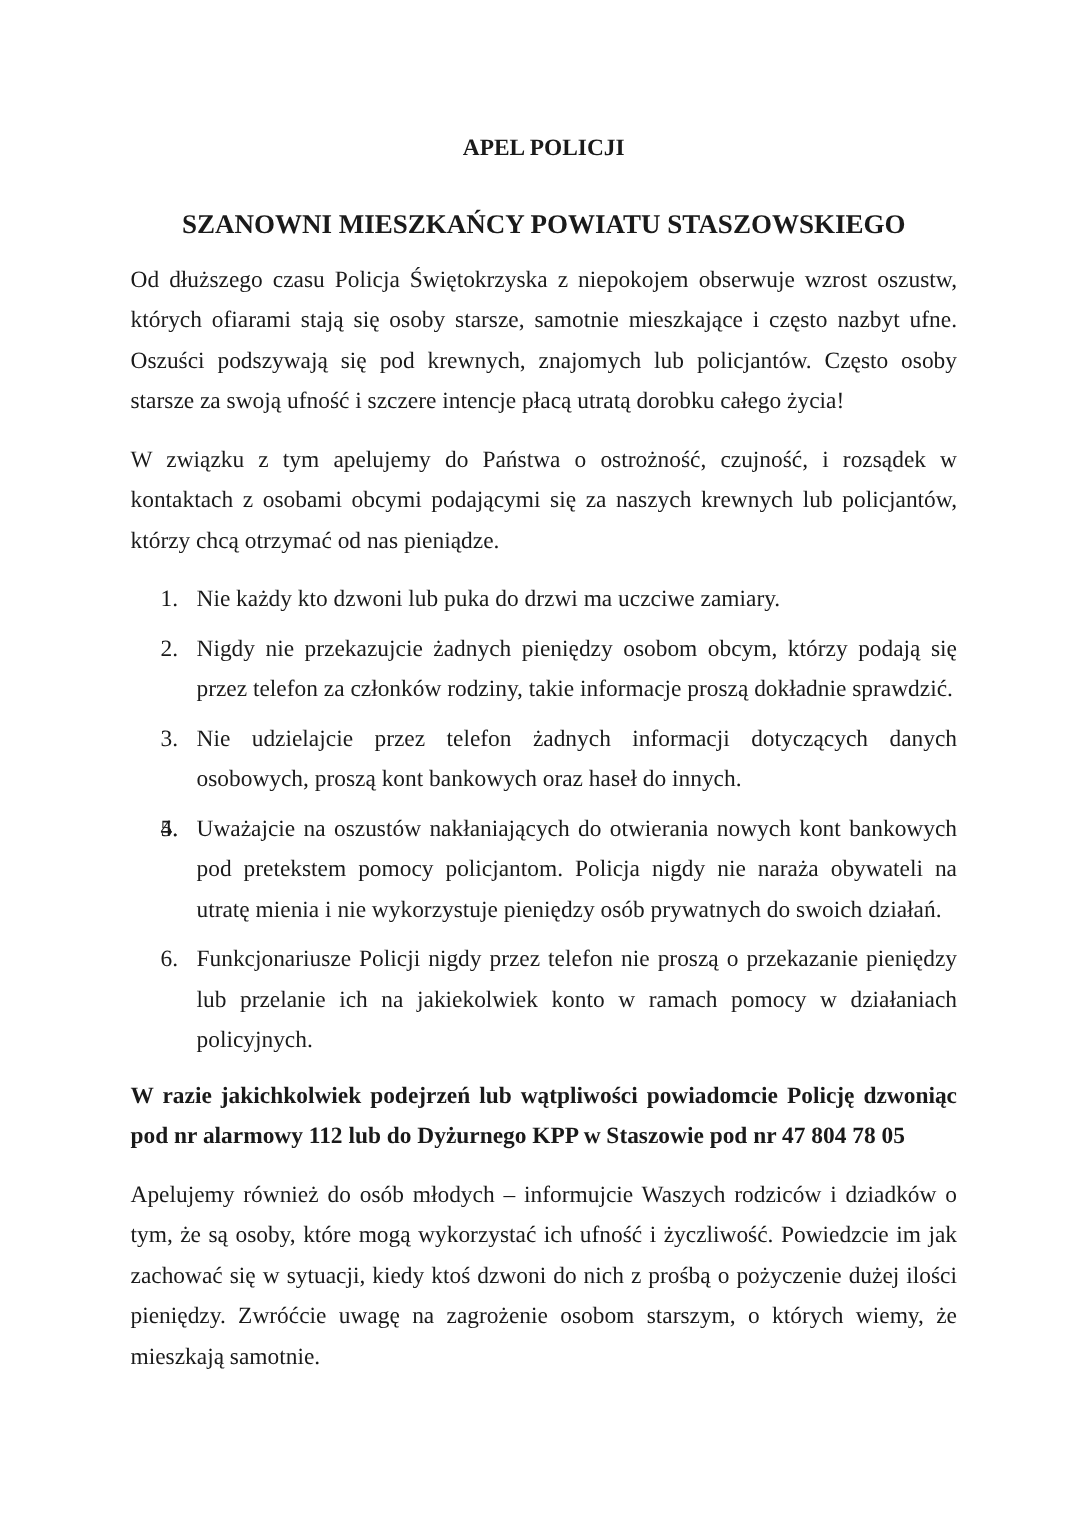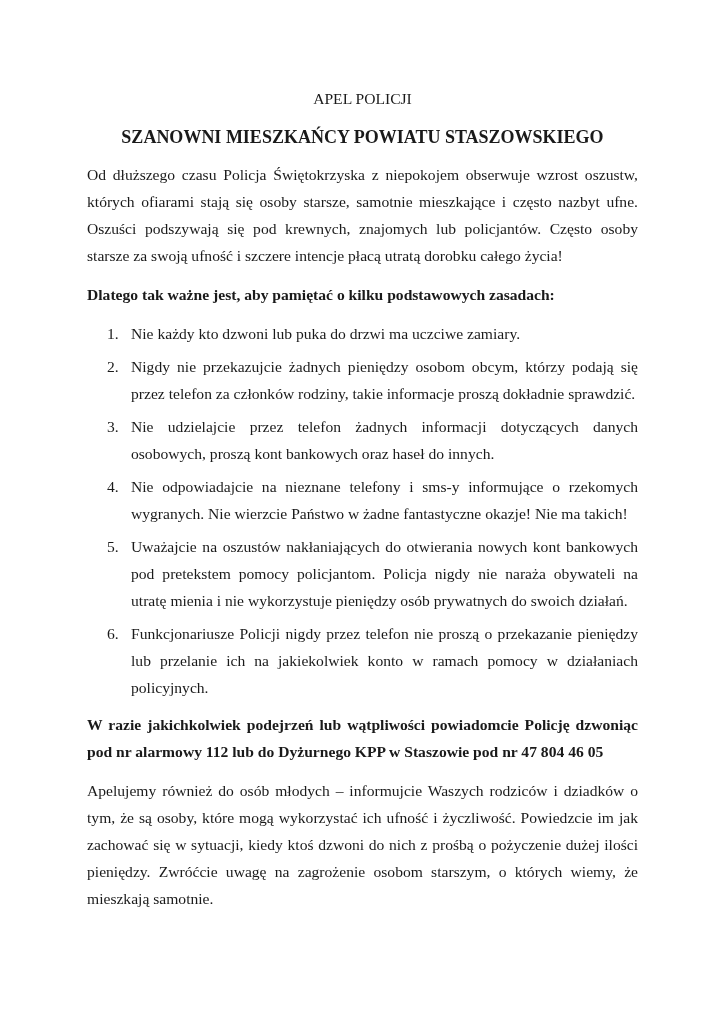--- a/index.html
+++ b/index.html
@@ -23,22 +23,22 @@
     .content {
       position: absolute;
       left: 87px;
       top: 85px;
       width: 551px;
       font-size: 15.6px;
       line-height: 27px;
     }
     .title {
       text-align: center;
-      font-weight: normal;
-      margin: 0 0 12px 0;
+      font-weight: bold;
+      margin: 0 0 24px 0;
       font-size: 15.6px;
     }
     .subtitle {
       text-align: center;
       font-weight: bold;
       margin: 0 0 10px 0;
       font-size: 18px;
     }
     p {
       margin: 0 0 12px 0;
@@ -71,47 +71,46 @@
   </style>
 </head>
 <body>
 
 <div class="page">
   <div class="content">
     <div class="title">APEL POLICJI</div>
     <div class="subtitle">SZANOWNI MIESZKAŃCY POWIATU STASZOWSKIEGO</div>
 
     <p>Od dłuższego czasu Policja Świętokrzyska z niepokojem obserwuje wzrost oszustw, których ofiarami stają się osoby starsze, samotnie mieszkające i często nazbyt ufne. Oszuści podszywają się pod krewnych, znajomych lub policjantów. Często osoby starsze za swoją ufność i szczere intencje płacą utratą dorobku całego życia!</p>
+    <p>W związku z tym apelujemy do Państwa o ostrożność, czujność, i rozsądek w kontaktach z osobami obcymi podającymi się za naszych krewnych lub policjantów, którzy chcą otrzymać od nas pieniądze.</p>
 
-    <p class="bold">Dlatego tak ważne jest, aby pamiętać o kilku podstawowych zasadach:</p>
 
     <ol class="rules">
       <li>
         <span class="num">1.</span>
         <span>Nie każdy kto dzwoni lub puka do drzwi ma uczciwe zamiary.</span>
       </li>
       <li>
         <span class="num">2.</span>
         <span>Nigdy nie przekazujcie żadnych pieniędzy osobom obcym, którzy podają się przez telefon za członków rodziny, takie informacje proszą dokładnie sprawdzić.</span>
       </li>
       <li>
         <span class="num">3.</span>
         <span>Nie udzielajcie przez telefon żadnych informacji dotyczących danych osobowych, proszą kont bankowych oraz haseł do innych.</span>
       </li>
       <li>
         <span class="num">4.</span>
-        <span>Nie odpowiadajcie na nieznane telefony i sms-y informujące o rzekomych wygranych. Nie wierzcie Państwo w żadne fantastyczne okazje! Nie ma takich!</span>
       </li>
       <li>
         <span class="num">5.</span>
         <span>Uważajcie na oszustów nakłaniających do otwierania nowych kont bankowych pod pretekstem pomocy policjantom. Policja nigdy nie naraża obywateli na utratę mienia i nie wykorzystuje pieniędzy osób prywatnych do swoich działań.</span>
       </li>
       <li>
         <span class="num">6.</span>
         <span>Funkcjonariusze Policji nigdy przez telefon nie proszą o przekazanie pieniędzy lub przelanie ich na jakiekolwiek konto w ramach pomocy w działaniach policyjnych.</span>
       </li>
     </ol>
 
-    <p class="warning">W razie jakichkolwiek podejrzeń lub wątpliwości powiadomcie Policję dzwoniąc pod nr alarmowy 112 lub do Dyżurnego KPP w Staszowie pod nr 47 804 46 05</p>
+    <p class="warning">W razie jakichkolwiek podejrzeń lub wątpliwości powiadomcie Policję dzwoniąc pod nr alarmowy 112 lub do Dyżurnego KPP w Staszowie pod nr 47 804 78 05</p>
 
     <p>Apelujemy również do osób młodych – informujcie Waszych rodziców i dziadków o tym, że są osoby, które mogą wykorzystać ich ufność i życzliwość. Powiedzcie im jak zachować się w sytuacji, kiedy ktoś dzwoni do nich z prośbą o pożyczenie dużej ilości pieniędzy. Zwróćcie uwagę na zagrożenie osobom starszym, o których wiemy, że mieszkają samotnie.</p>
   </div>
 </div>
 
 </body></html>

